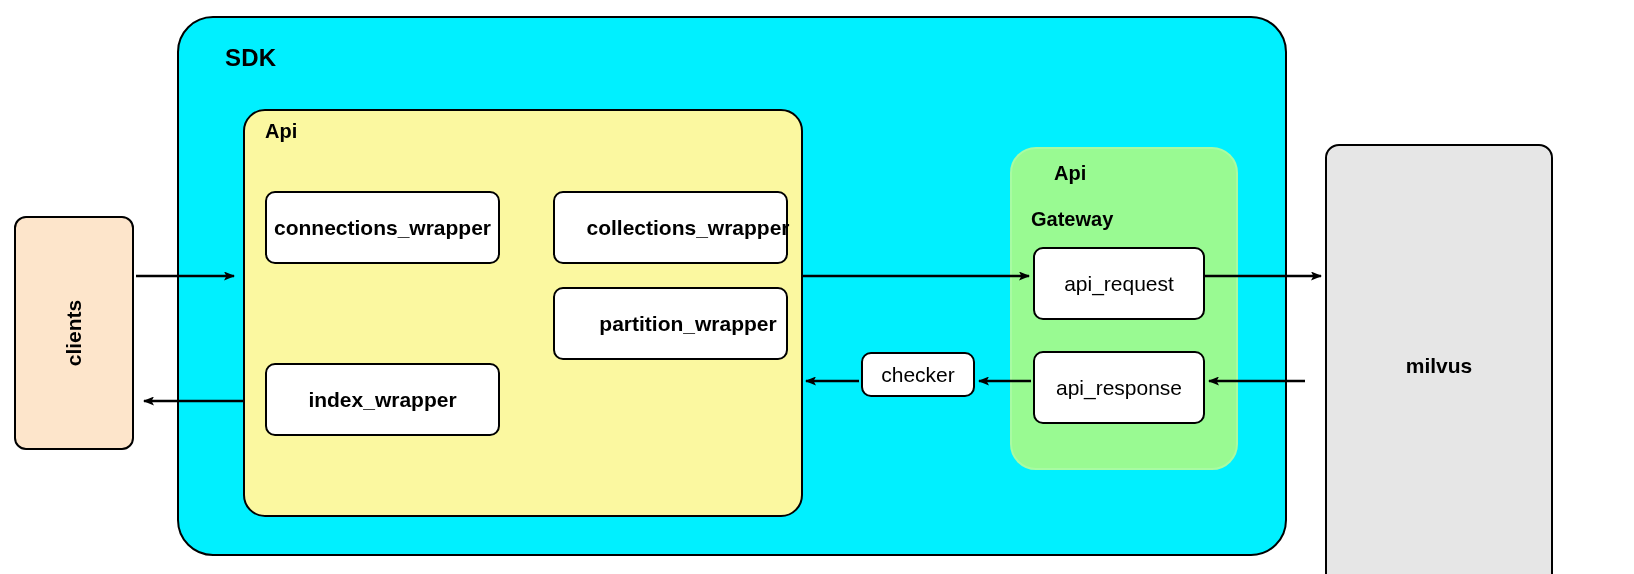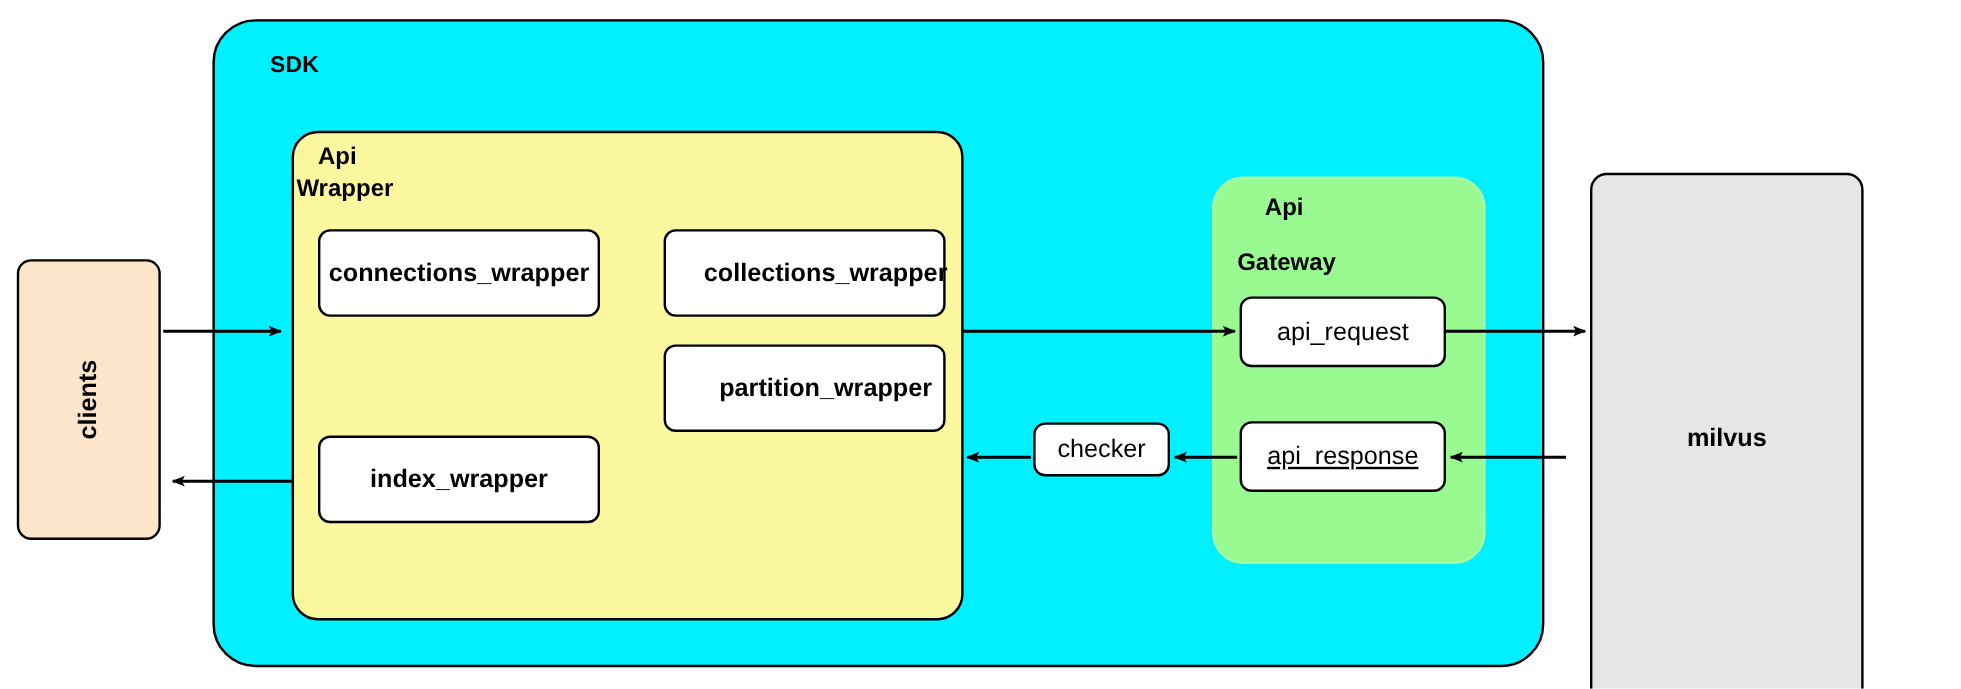--- a/index.html
+++ b/index.html
@@ -35,21 +35,21 @@
     width: 1110px;
     height: 540px;
     background: #00F0FF;
     border: 2px solid #000000;
     border-radius: 36px;
   }
   #sdk-label {
     position: absolute;
     left: 46px;
     top: 26px;
-    font-size: 19px;
+    font-size: 24px;
     font-weight: bold;
     color: #000000;
     letter-spacing: 0.2px;
   }
 
   
   #api-wrapper-container {
     left: 243px;
     top: 109px;
     width: 560px;
@@ -105,23 +105,23 @@
 
   
   .wbox { width: 235px; height: 73px; font-weight: bold; }
   .col-left  { left: 265px; }
   .col-right { left: 553px; padding-left: 35px; }
   .row-1 { top: 191px; }
   .row-2 { top: 287px; }
   .row-3 { top: 363px; }
 
   
-  .gbox { left: 1033px; width: 172px; height: 59px; }
+  .gbox { left: 1033px; width: 172px; height: 73px; }
   .grow-1 { top: 247px; }
-  .grow-2 { top: 351px; text-decoration: underline; }
+  .grow-2 { top: 351px; }
 
   
   #checker-box {
     left: 861px;
     top: 352px;
     width: 114px;
     height: 45px;
   }
 
   
@@ -175,21 +175,20 @@
     <span id="clients-label">clients</span>
   </div>
 
   <div class="box" id="sdk-container">
     <span id="sdk-label">SDK</span>
   </div>
 
   <div class="box" id="api-wrapper-container">
     <span id="api-wrapper-label">
       <span>Api</span>
-      <span class="l2">Wrapper</span>
     </span>
   </div>
 
   <div class="box leaf wbox col-left row-1">
       <span>connections_wrapper</span>
     </div>
   <div class="box leaf wbox col-right row-1">
       <span>collections_wrapper</span>
     </div>
   <div class="box leaf wbox col-right row-2">

